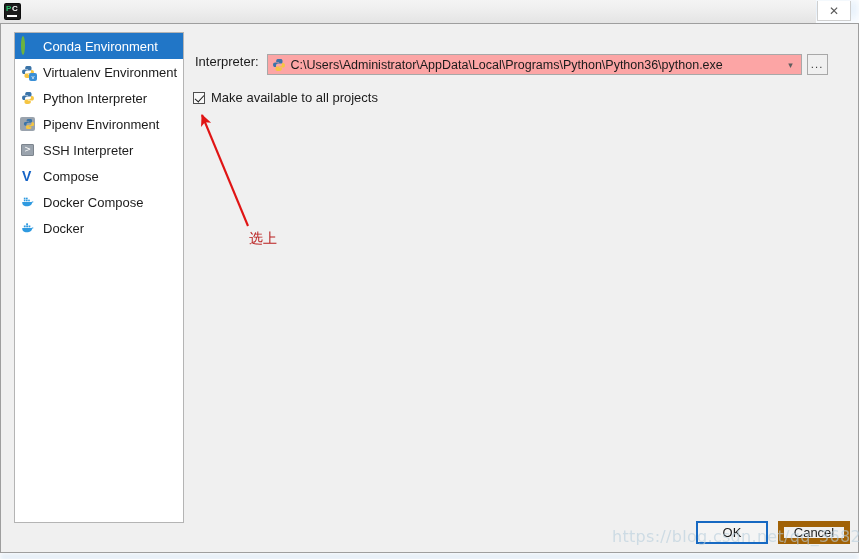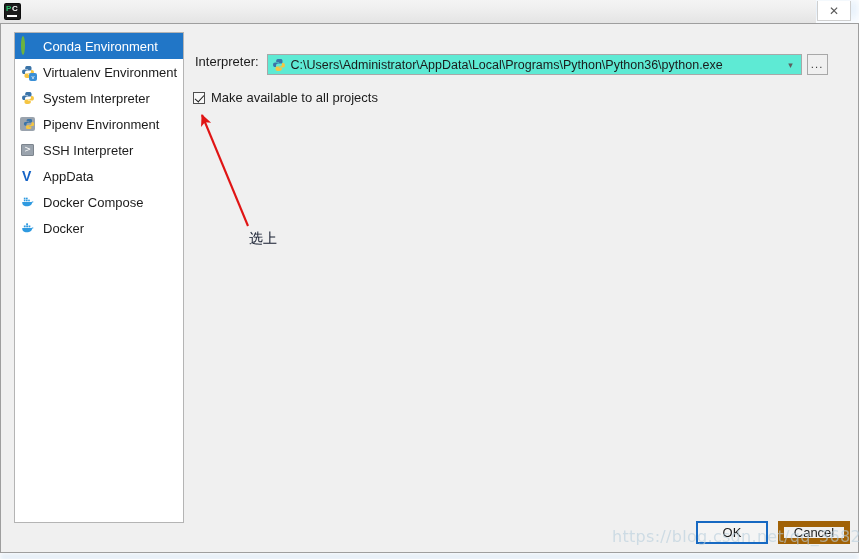--- a/index.html
+++ b/index.html
@@ -135,21 +135,21 @@
   }
 
   
   .interp-row{
     position:absolute;left:194px;top:30px;width:650px;height:22px;
     display:flex;
   }
   .interp-label{font-size:13px;color:#1b1b1b;margin-right:8px;white-space:nowrap;}
   .combo{
     position:relative;width:535px;height:21px;
-    background:#5eead4;border:1px solid #a8a8a8;box-sizing:border-box;
+    background:#fca5a5;border:1px solid #a8a8a8;box-sizing:border-box;
     display:flex;align-items:center;
   }
   .combo .py-mini{width:14px;height:14px;margin-left:4px;margin-right:5px;flex:0 0 auto;}
   .combo-text{
     font-size:12.5px;color:#1b1b1b;white-space:nowrap;overflow:hidden;
     text-overflow:ellipsis;flex:1 1 auto;
   }
   .combo-arrow{
     width:20px;height:19px;display:flex;align-items:center;justify-content:center;
     flex:0 0 auto;color:#5d5d5d;font-size:9px;font-family:"DejaVu Sans",sans-serif;
@@ -171,21 +171,21 @@
   }
   .chk-box::after{
     content:"";position:absolute;left:3px;top:0px;width:4px;height:8px;
     border:solid #1b1b1b;border-width:0 1.4px 1.4px 0;transform:rotate(42deg);
   }
   .chk-label{font-size:13px;color:#1b1b1b;white-space:nowrap;}
 
   
   .annot-svg{position:absolute;left:185px;top:80px;width:130px;height:140px;}
   .annot-text{
-    position:absolute;left:248px;top:206px;font-size:14px;color:#0f172a;
+    position:absolute;left:248px;top:206px;font-size:14px;color:#b91c1c;
     font-family:"DejaVu Sans","Liberation Sans",sans-serif;white-space:nowrap;
   }
 
   
   .footer{
     position:absolute;left:0;bottom:0;width:857px;height:40px;
   }
   .btn{
     position:absolute;width:72px;height:23px;background:#f0f0f0;
     border:6px solid #a16207;box-sizing:border-box;
@@ -255,21 +255,21 @@
           <span>Virtualenv Environment</span>
         </div>
 
         <div class="side-item">
           <span class="side-ico">
             <svg class="ico-py" viewBox="0 0 16 16">
               <path d="M7.9 1.2c-1.8 0-3.1.5-3.1 1.9v1.6h3.3v.5H3.5C2.1 5.2 1.2 6 1.2 7.8c0 1.8.9 2.6 2.3 2.6h1.1V8.7c0-1.3 1.1-2.3 2.4-2.3h3.1c1.1 0 1.9-.8 1.9-1.9V3.1c0-1.2-1-1.9-2.2-1.9H7.9z" fill="#3b74a8"></path>
               <path d="M8.1 14.8c1.8 0 3.1-.5 3.1-1.9v-1.6H7.9v-.5h4.6c1.4 0 2.3-.8 2.3-2.6 0-1.8-.9-2.6-2.3-2.6h-1.1v1.7c0 1.3-1.1 2.3-2.4 2.3H5.9c-1.1 0-1.9.8-1.9 1.9v1.4c0 1.2 1 1.9 2.2 1.9h1.9z" fill="#f5c542"></path>
             </svg>
           </span>
-          <span>System Interpreter</span>
+          <span>Python Interpreter</span>
         </div>
 
         <div class="side-item">
           <span class="side-ico">
             <span class="ico-pipenv"></span>
             <svg class="ico-py" style="left:3px;top:2px;width:12px;height:12px;" viewBox="0 0 16 16">
               <path d="M7.9 1.2c-1.8 0-3.1.5-3.1 1.9v1.6h3.3v.5H3.5C2.1 5.2 1.2 6 1.2 7.8c0 1.8.9 2.6 2.3 2.6h1.1V8.7c0-1.3 1.1-2.3 2.4-2.3h3.1c1.1 0 1.9-.8 1.9-1.9V3.1c0-1.2-1-1.9-2.2-1.9H7.9z" fill="#3b74a8"></path>
               <path d="M8.1 14.8c1.8 0 3.1-.5 3.1-1.9v-1.6H7.9v-.5h4.6c1.4 0 2.3-.8 2.3-2.6 0-1.8-.9-2.6-2.3-2.6h-1.1v1.7c0 1.3-1.1 2.3-2.4 2.3H5.9c-1.1 0-1.9.8-1.9 1.9v1.4c0 1.2 1 1.9 2.2 1.9h1.9z" fill="#f5c542"></path>
             </svg>
           </span>
@@ -280,21 +280,21 @@
           <span class="side-ico">
             <span class="ico-ssh">&gt;</span>
           </span>
           <span>SSH Interpreter</span>
         </div>
 
         <div class="side-item">
           <span class="side-ico">
             <span class="ico-vagrant">V</span>
           </span>
-          <span>AppData</span>
+          <span>Compose</span>
         </div>
 
         <div class="side-item">
           <span class="side-ico">
             <svg class="ico-docker" viewBox="0 0 16 12">
               <path d="M1 6h12c0 3-2 5-5 5H5C2.5 11 1 9 1 6z" fill="#2f9ae0"></path>
               <rect x="3" y="3.2" width="2" height="2" fill="#2f9ae0"></rect>
               <rect x="5.6" y="3.2" width="2" height="2" fill="#2f9ae0"></rect>
               <rect x="8.2" y="3.2" width="2" height="2" fill="#2f9ae0"></rect>
               <rect x="3" y="0.8" width="2" height="2" fill="#2f9ae0"></rect>

